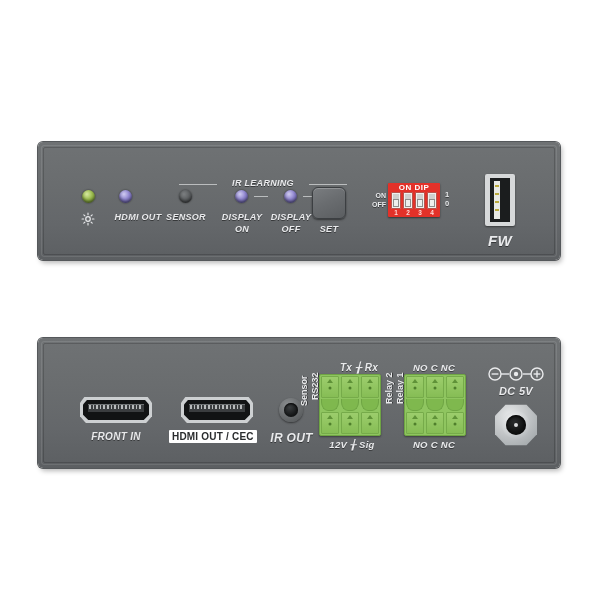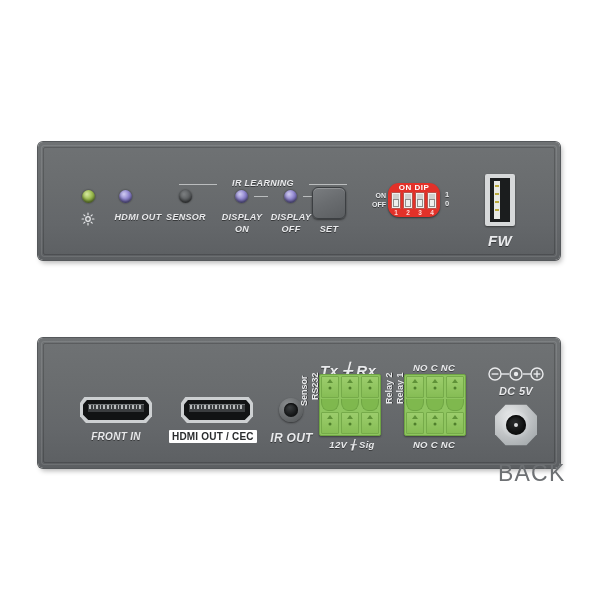--- a/index.html
+++ b/index.html
@@ -345,21 +345,21 @@
     <div class="silk" style="left:222px; top:82px; width:62px; font-size:9px;">OFF</div>
 
     <div class="set-btn" style="left:274px; top:45px;"></div>
     <div class="silk" style="left:266px; top:82px; width:50px; font-size:9px;">SET</div>
 
     <div class="onoff-lbl" style="left:326px; top:50px; width:22px;">
       <div>ON</div>
       <div>OFF</div>
     </div>
 
-    <div class="dip" style="left:350px; top:41px;border-radius:11px;">
+    <div class="dip" style="left:350px; top:41px;">
       <div class="dip-title">
         <span>ON</span>&nbsp;<span>DIP</span>
       </div>
       <div class="dip-track">
         <div class="dip-sw"></div>
         <div class="dip-sw"></div>
         <div class="dip-sw"></div>
         <div class="dip-sw"></div>
       </div>
       <div class="dip-nums">
@@ -405,21 +405,21 @@
       <div class="hdmi-shell"></div>
         <div class="hdmi-cav"></div>
       <div class="hdmi-tongue"></div>
         <div class="hdmi-pins"></div>
     </div>
     <div class="silk-hl" style="left:131px; top:92px; font-size:10px;">HDMI OUT / CEC</div>
 
     <div class="jack" style="left:241px; top:60px;"></div>
     <div class="silk" style="left:225px; top:93px; width:57px; font-size:12px;">IR OUT</div>
 
-    <div class="silk" style="left:268px; top:24px; width:84px; font-size:15px;">Tx ╁ Rx</div>
+    <div class="silk" style="left:279px; top:24px; width:84px; font-size:10px;">Tx ╁ Rx</div>
     <div class="vlabel" style="left:272px; top:62px; font-size:9px;">RS232</div>
     <div class="vlabel" style="left:261px; top:68px; font-size:9px;">Sensor</div>
 
     <div class="term" style="left:281px; top:36px; width:62px; height:62px;">
       <div class="term-row">
         <div class="term-cell"></div>
         <div class="term-cell"></div>
         <div class="term-cell"></div>
       </div>
       <div class="term-mid">
@@ -471,15 +471,14 @@
     </svg>
     <div class="silk" style="left:443px; top:47px; width:70px; font-size:11px;">DC 5V</div>
     <div class="dcjack" style="left:457px; top:66px;">
       <div class="nut"></div>
         <div class="ring"></div>
         <div class="hole"></div>
         <div class="pin"></div>
     </div>
   </div>
 
-  <div class="caption" style="left:498px; top:460px;">BACK</div>
 
 </div>
 
 </body></html>

